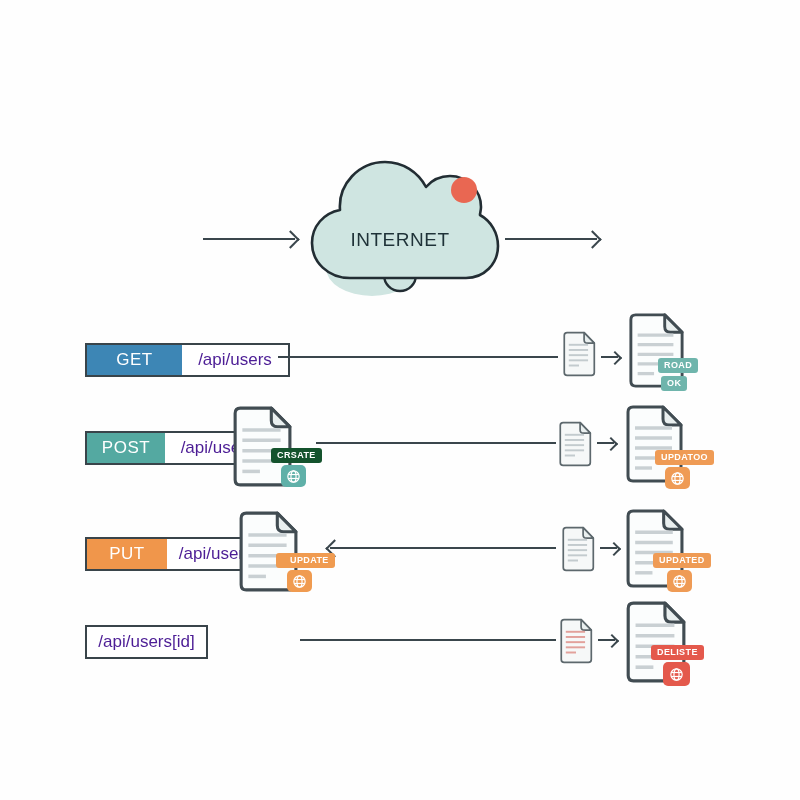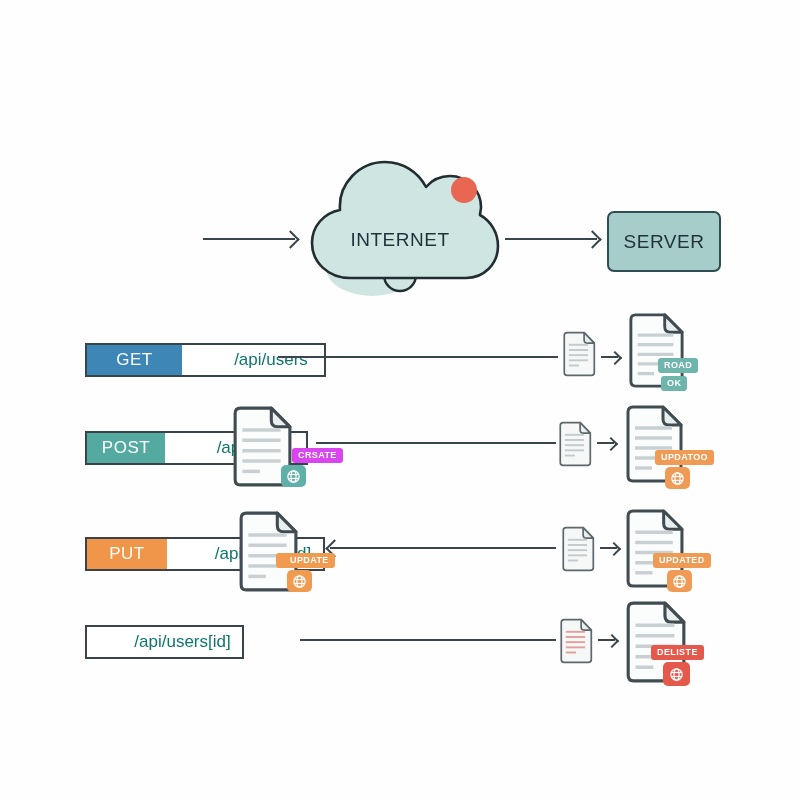--- a/index.html
+++ b/index.html
@@ -31,21 +31,21 @@
   .pill{
     position:absolute;display:inline-flex;align-items:stretch;height:30px;
     border:2px solid #39444a;background:#ffffff;box-sizing:content-box;
   }
   .pill .method{
     display:flex;align-items:center;justify-content:center;
     color:#ffffff;font-size:17px;letter-spacing:.5px;
   }
   .pill .path{
     display:flex;align-items:center;justify-content:center;
-    color:#0f766e;font-size:17px;background:#ffffff;margin-left:36px;
+    color:#4c1d95;font-size:17px;background:#ffffff;
   }
   
   .doc{position:absolute;}
   .doc svg{display:block;width:100%;height:100%;}
   
   .tag{
     position:absolute;color:#ffffff;font-size:9px;font-weight:bold;letter-spacing:.4px;
     padding:3px 6px;border-radius:3px;line-height:1;white-space:nowrap;z-index:5;
   }
   
@@ -78,23 +78,20 @@
                C 191 71 198 83 198 96
                C 198 114 184 128 166 128
                Z" fill="#cfe5e1" stroke="#222d33" stroke-width="2.6" stroke-linejoin="round"></path>
       <circle cx="164" cy="40" r="13" fill="#e96752"></circle>
     </svg>
   </div>
   <div class="cloud-label" style="left:305px;top:229px;width:190px;">INTERNET</div>
 
   <div class="arrow right" style="left:505px;top:238px;width:92px;"></div>
 
-  <div class="node-box" style="left:607px;top:211px;width:110px;height:57px;">
-    <span>SERVER</span>
-  </div>
 
   <div class="pill" style="left:85px;top:343px;">
     <span class="method" style="width: 95px; background-color: rgb(61, 134, 181);">GET</span>
     <span class="path" style="width:106px;">/api/users</span>
   </div>
   <div class="arrow" style="left:278px;top:356px;width:280px;"></div>
   <div class="doc" style="left:562px;top:331px;width:34px;height:46px;">
       <svg viewBox="0 0 60 80" preserveAspectRatio="none">
        <path d="M9 3 H39 L57 21 V72 Q57 77 52 77 H9 Q4 77 4 72 V8 Q4 3 9 3 Z" fill="#f6f8f8" stroke="#5d686d" stroke-width="3" stroke-linejoin="round"></path>
        <path d="M39 3 L39 15 Q39 21 45 21 L57 21 Z" fill="#e9efef" stroke="#5d686d" stroke-width="3" stroke-linejoin="round"></path>
@@ -128,21 +125,21 @@
       <svg viewBox="0 0 60 80" preserveAspectRatio="none">
        <path d="M9 3 H39 L57 21 V72 Q57 77 52 77 H9 Q4 77 4 72 V8 Q4 3 9 3 Z" fill="#fbfdfd" stroke="#414c52" stroke-width="3" stroke-linejoin="round"></path>
        <path d="M39 3 L39 15 Q39 21 45 21 L57 21 Z" fill="#e9efef" stroke="#414c52" stroke-width="3" stroke-linejoin="round"></path>
        <line x1="11" y1="24" x2="48" y2="24" stroke="#c9d0d3" stroke-width="3.4"></line>
         <line x1="11" y1="34" x2="48" y2="34" stroke="#c9d0d3" stroke-width="3.4"></line>
         <line x1="11" y1="44" x2="48" y2="44" stroke="#c9d0d3" stroke-width="3.4"></line>
         <line x1="11" y1="54" x2="48" y2="54" stroke="#c9d0d3" stroke-width="3.4"></line>
         <line x1="11" y1="64" x2="28" y2="64" stroke="#c9d0d3" stroke-width="3.4"></line>
      </svg>
     </div>
-  <div class="tag" style="left: 271px; top: 448px; background-color: #d946ef; margin-left: 21px;">CRSATE</div>
+  <div class="tag" style="left: 271px; top: 448px; background-color: #14532d;">CRSATE</div>
   <div class="globe" style="left: 281px; top: 465px; width: 25px; height: 22px; background-color: rgb(95, 176, 168);">
       <svg viewBox="0 0 24 24" width="17" height="17">
        <g fill="none" stroke="#ffffff" stroke-width="1.7">
          <circle cx="12" cy="12" r="8"></circle>
          <ellipse cx="12" cy="12" rx="3.6" ry="8"></ellipse>
          <line x1="4.6" y1="9.2" x2="19.4" y2="9.2"></line>
          <line x1="4.6" y1="14.8" x2="19.4" y2="14.8"></line>
        </g>
      </svg>
     </div>

